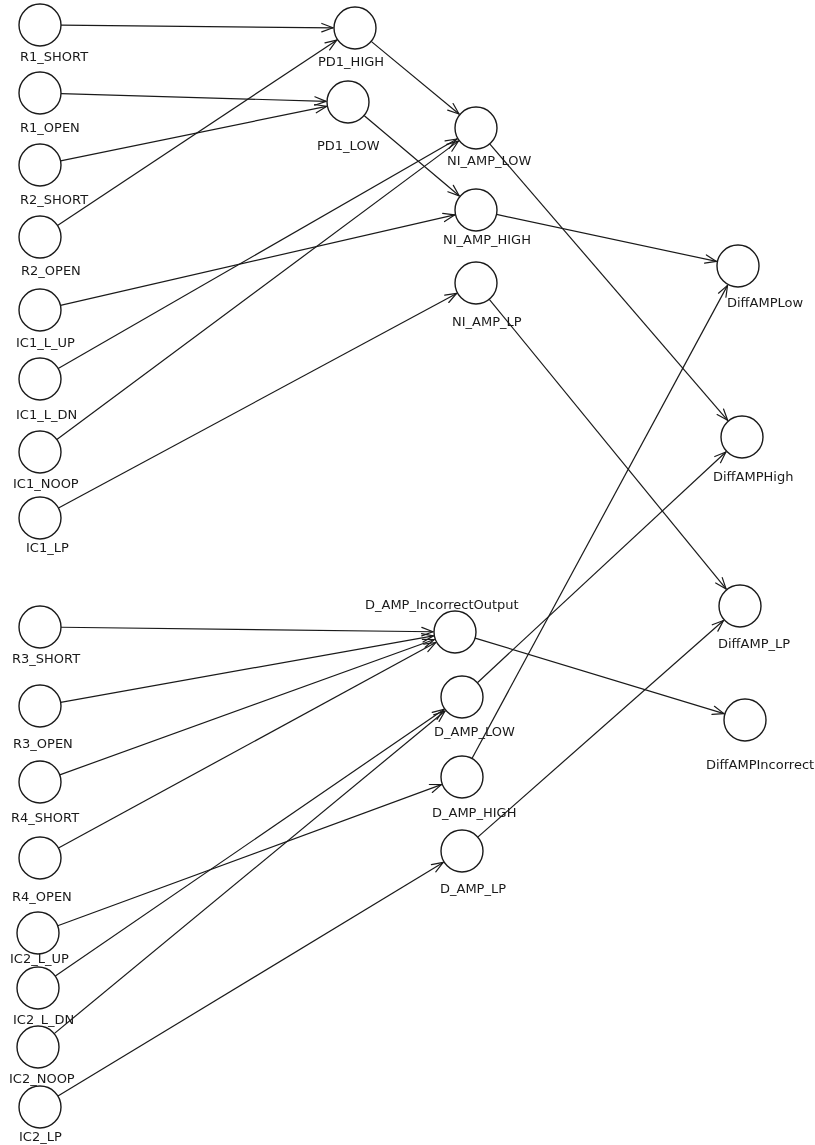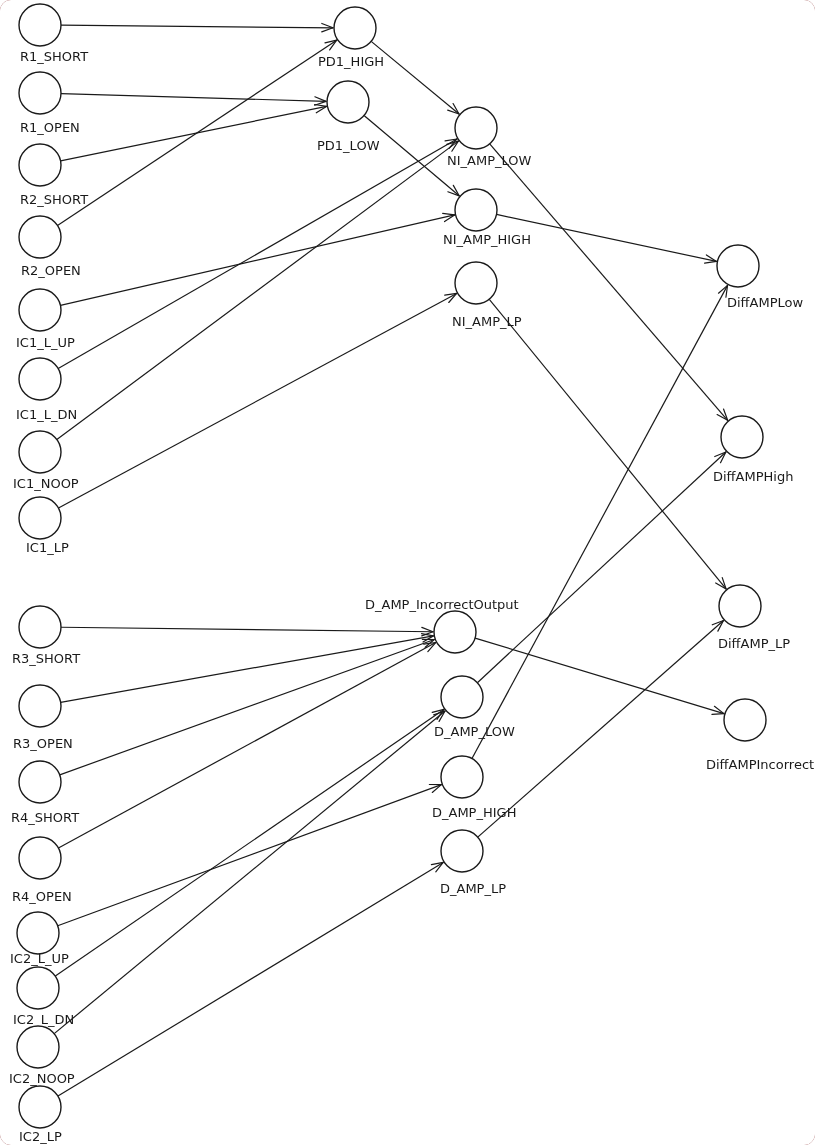--- a/index.html
+++ b/index.html
@@ -7,21 +7,20 @@
     padding: 0;
     background: #ffffff;
     font-family: "DejaVu Sans", "Liberation Sans", sans-serif;
   }
   .canvas-wrap {
     position: relative;
     width: 815px;
     height: 1145px;
     background: #7f1d1d;
     overflow: hidden;
-    border-radius: 11px;
   }
   svg {
     display: block;
   }
   text {
     font-family: "DejaVu Sans", "Liberation Sans", sans-serif;
     fill: #1a1a1a;
   }
 </style>
 </head>

